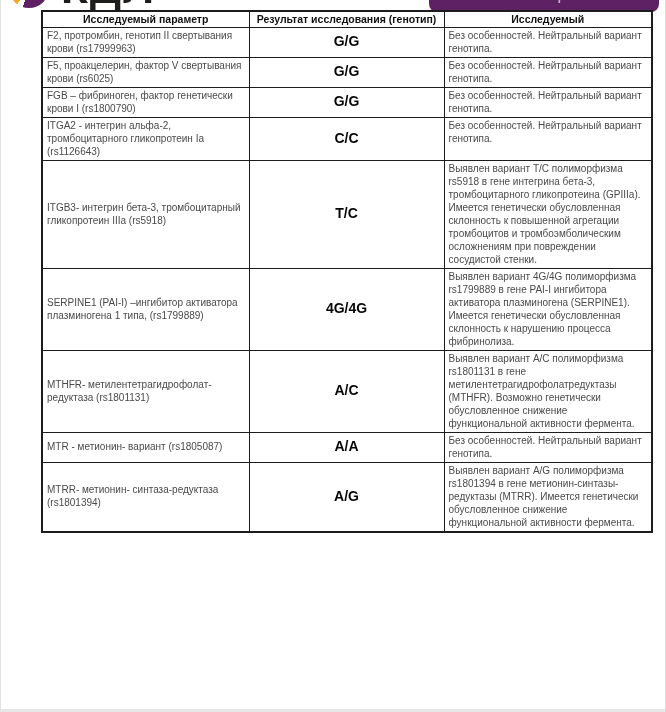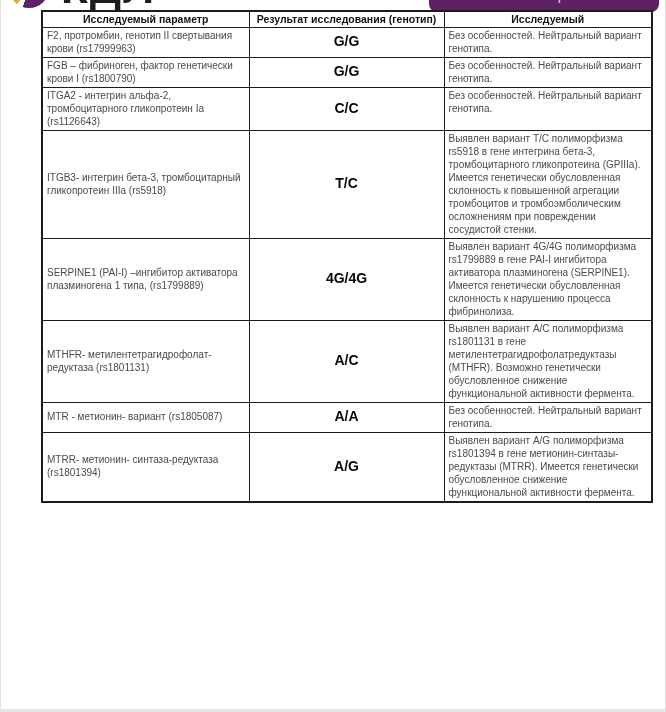--- a/index.html
+++ b/index.html
@@ -93,20 +93,25 @@
         <th>Исследуемый</th>
       </tr>
     </thead>
     <tbody>
         <tr>
           <td class="td-param">F2, протромбин, генотип II свертывания крови (rs17999963)</td>
           <td class="td-result">G/G</td>
           <td class="td-comment">Без особенностей. Нейтральный вариант генотипа.</td>
         </tr>
         <tr>
+          <td class="td-param">F5, проакцелерин, фактор V свертывания крови (rs6025)</td>
+          <td class="td-result">G/G</td>
+          <td class="td-comment">Без особенностей. Нейтральный вариант генотипа.</td>
+        </tr>
+        <tr>
           <td class="td-param">FGB – фибриноген, фактор генетически крови I (rs1800790)</td>
           <td class="td-result">G/G</td>
           <td class="td-comment">Без особенностей. Нейтральный вариант генотипа.</td>
         </tr>
         <tr>
           <td class="td-param">ITGA2 -  интегрин альфа-2, тромбоцитарного гликопротеин Ia (rs1126643)</td>
           <td class="td-result">C/C</td>
           <td class="td-comment">Без особенностей. Нейтральный вариант генотипа.</td>
         </tr>
         <tr>

